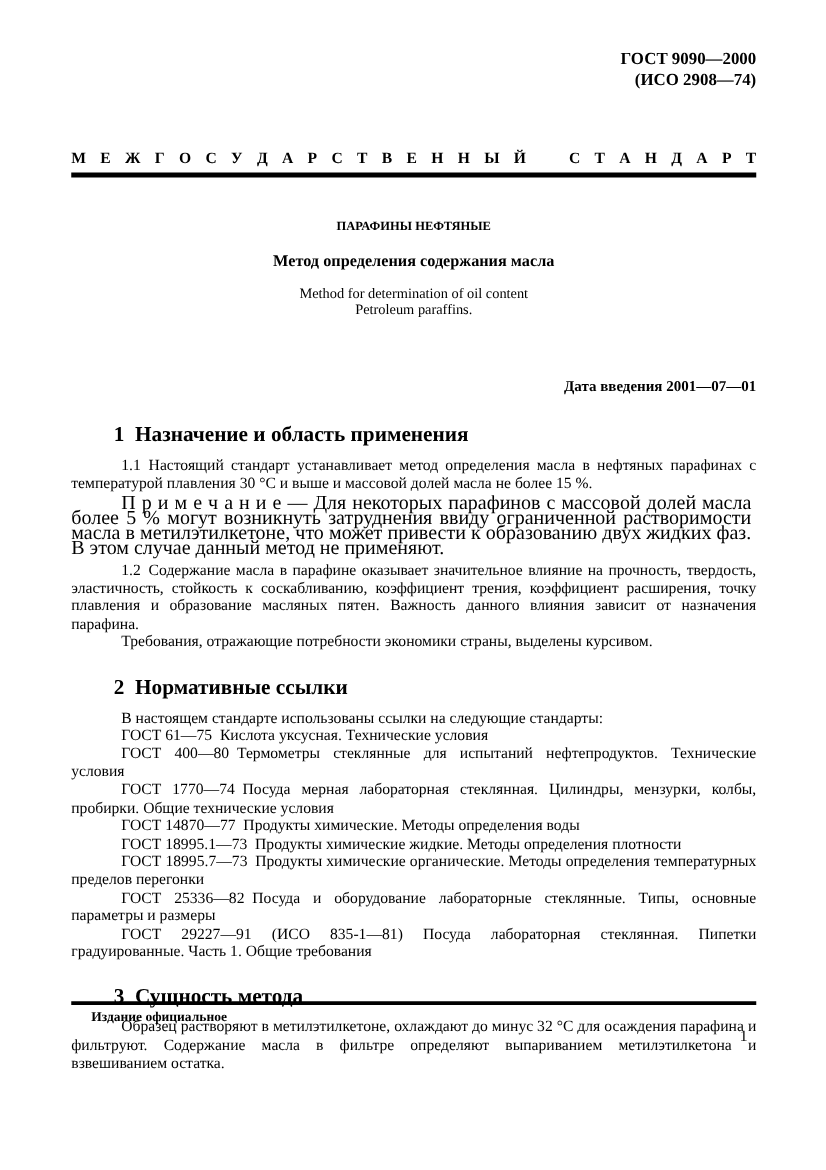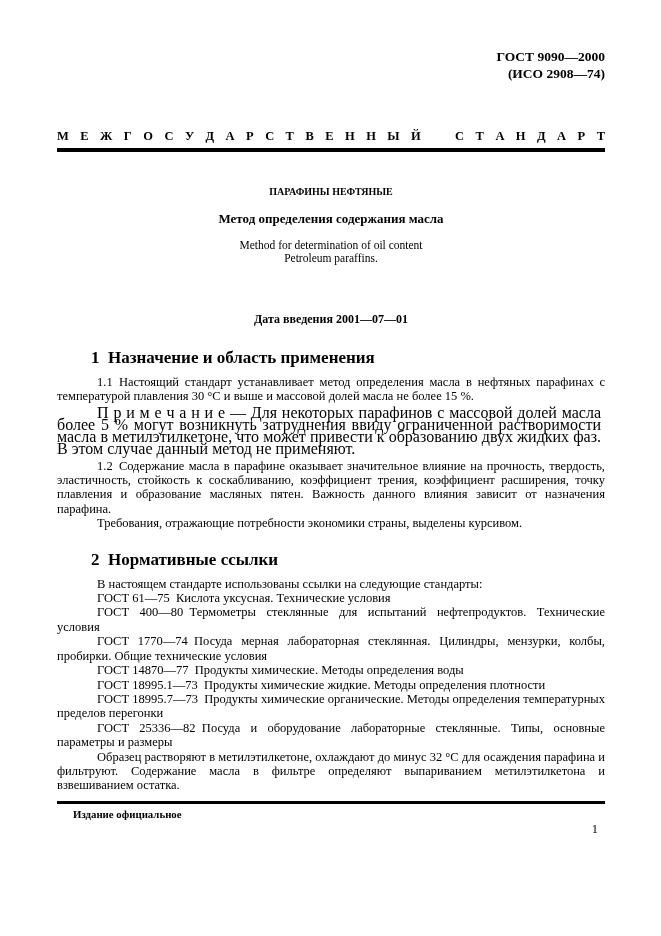--- a/index.html
+++ b/index.html
@@ -12,21 +12,21 @@
     height: 936px;
     overflow: hidden;
     font-family: "Liberation Serif", "DejaVu Serif", serif;
     color: #000;
   }
   .page {
     position: relative;
     box-sizing: border-box;
     width: 661px;
     height: 936px;
-    padding: 48px 56px 0 57px;
+    padding: 38px 56px 0 57px;
     background: #fff;
   }
   
   .doc-code {
     text-align: right;
     font-weight: bold;
     font-size: 13.5px;
     line-height: 17px;
   }
   
@@ -59,21 +59,21 @@
     line-height: 15px;
   }
   .title-en {
     margin-top: 13px;
     text-align: center;
     font-size: 11.5px;
     line-height: 13px;
   }
   .effective-date {
     margin-top: 47px;
-    text-align: center;
+    text-align: right;
     font-weight: bold;
     font-size: 12px;
     line-height: 15px;
   }
   h2.section-heading {
     margin: 21px 0 9px 34px;
     font-size: 17px;
     line-height: 16px;
     font-weight: bold;
   }
@@ -148,21 +148,23 @@
 
   <h2 class="section-heading">2 Нормативные ссылки</h2>
   <p class="body-par">В настоящем стандарте использованы ссылки на следующие стандарты:</p>
   <p class="body-par">ГОСТ 61—75 Кислота уксусная. Технические условия</p>
   <p class="body-par">ГОСТ 400—80 Термометры стеклянные для испытаний нефтепродуктов. Технические условия</p>
   <p class="body-par">ГОСТ 1770—74 Посуда мерная лабораторная стеклянная. Цилиндры, мензурки, колбы, пробирки. Общие технические условия</p>
   <p class="body-par">ГОСТ 14870—77 Продукты химические. Методы определения воды</p>
   <p class="body-par">ГОСТ 18995.1—73 Продукты химические жидкие. Методы определения плотности</p>
   <p class="body-par">ГОСТ 18995.7—73 Продукты химические органические. Методы определения температурных пределов перегонки</p>
   <p class="body-par">ГОСТ 25336—82 Посуда и оборудование лабораторные стеклянные. Типы, основные параметры и размеры</p>
+  <p class="body-par">ГОСТ 29227—91 (ИСО 835-1—81) Посуда лабораторная стеклянная. Пипетки градуированные. Часть 1. Общие требования</p>
 
+  <h2 class="section-heading">3 Сущность метода</h2>
   <p class="body-par">Образец растворяют в метилэтилкетоне, охлаждают до минус 32 °С для осаждения парафина и фильтруют. Содержание масла в фильтре определяют выпариванием метилэтилкетона и взвешиванием остатка.</p>
 
   <div class="footer-rule">
     <div class="footer-note">Издание официальное</div>
   </div>
   <div class="page-number">1</div>
 
 </div>
 
 </body></html>

